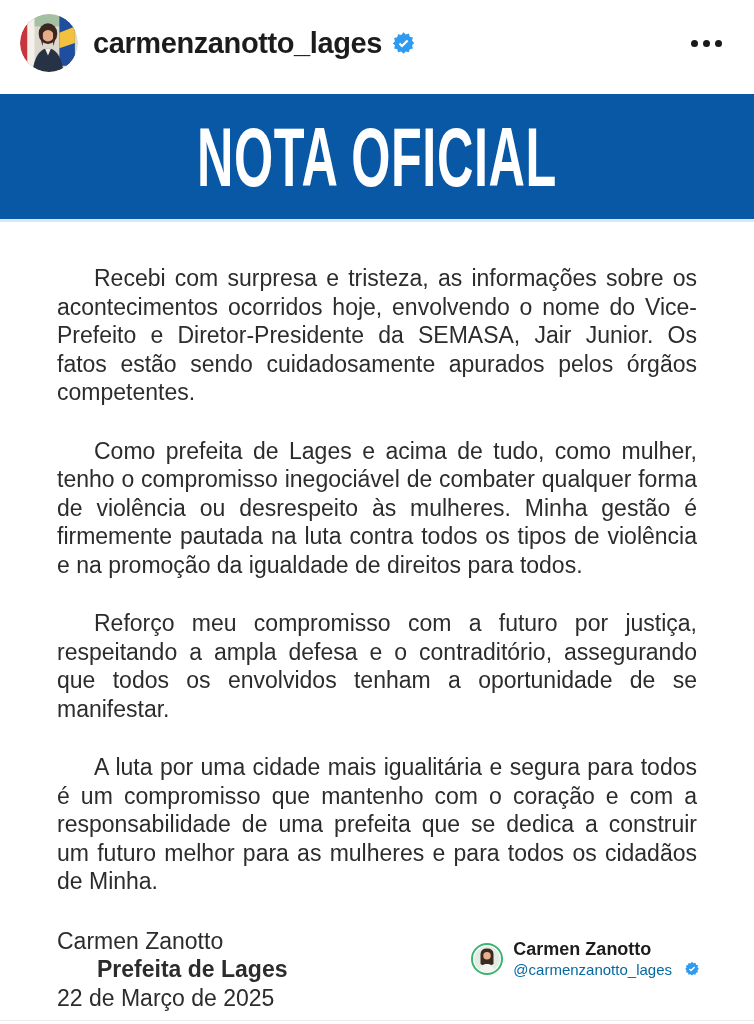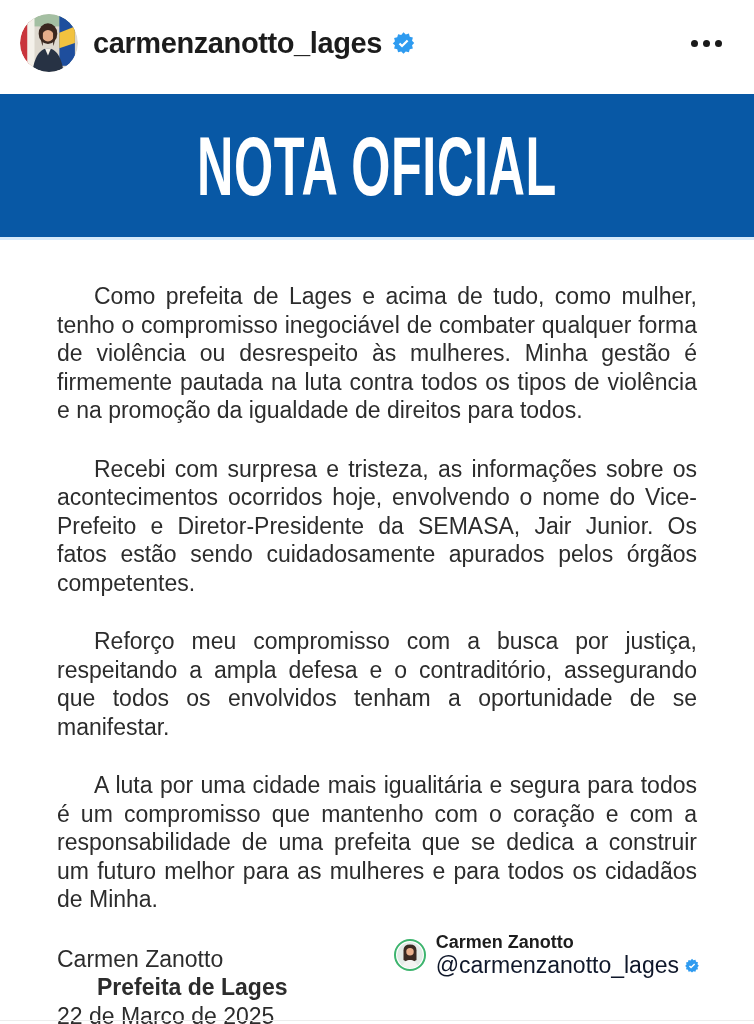--- a/index.html
+++ b/index.html
@@ -52,21 +52,21 @@
     display: flex; gap: 5px; align-items: center;
     cursor: pointer;
   }
   .more-btn .dot {
     width: 7px; height: 7px; border-radius: 50%;
     background: #1a1a1a;
   }
 
   
   .banner {
-    height: 146px;
+    height: 128px;
     background: #0858a5;
     border-bottom: 3px solid #d8eafa;
     display: flex;
     align-items: center;
     justify-content: center;
   }
   .banner h1 {
     margin: 0;
     color: #ffffff;
     font-size: 84px;
@@ -127,23 +127,23 @@
   .credit-text { line-height: 1; }
   .credit-name {
     font-size: 18px;
     font-weight: 700;
     color: #1d1d1d;
     margin-bottom: 3px;
   }
   .credit-handle-row {
     display: flex;
     align-items: center;
-    gap: 5px;
-    font-size: 23px;
-    color: #0f172a;
+    gap: 12px;
+    font-size: 15px;
+    color: #0369a1;
   }
   .mini-verified { width: 16px; height: 16px; }
   .mini-verified svg { display: block; width: 100%; height: 100%; }
 
   .bottom-hairline {
     position: absolute;
     left: 0; right: 0; bottom: 3px;
     height: 1px;
     background: #ececec;
   }
@@ -191,23 +191,23 @@
       <span class="dot"></span>
       <span class="dot"></span>
     </button>
   </header>
 
   <div class="banner">
     <h1>NOTA OFICIAL</h1>
   </div>
 
   <main class="note-body">
+    <p class="para">Recebi com surpresa e tristeza, as informações sobre os acontecimentos ocorridos hoje, envolvendo o nome do Vice-Prefeito e Diretor-Presidente da SEMASA, Jair Junior. Os fatos estão sendo cuidadosamente apurados pelos órgãos competentes.</p>
     <p class="para">Como prefeita de Lages e acima de tudo, como mulher, tenho o compromisso inegociável de combater qualquer forma de violência ou desrespeito às mulheres. Minha gestão é firmemente pautada na luta contra todos os tipos de violência e na promoção da igualdade de direitos para todos.</p>
-    <p class="para">Recebi com surpresa e tristeza, as informações sobre os acontecimentos ocorridos hoje, envolvendo o nome do Vice-Prefeito e Diretor-Presidente da SEMASA, Jair Junior. Os fatos estão sendo cuidadosamente apurados pelos órgãos competentes.</p>
-    <p class="para">Reforço meu compromisso com a busca por justiça, respeitando a ampla defesa e o contraditório, assegurando que todos os envolvidos tenham a oportunidade de se manifestar.</p>
+    <p class="para">Reforço meu compromisso com a futuro por justiça, respeitando a ampla defesa e o contraditório, assegurando que todos os envolvidos tenham a oportunidade de se manifestar.</p>
     <p class="para">A luta por uma cidade mais igualitária e segura para todos é um compromisso que mantenho com o coração e com a responsabilidade de uma prefeita que se dedica a construir um futuro melhor para as mulheres e para todos os cidadãos de Minha.</p>
 
     <div class="signature">
       <p>Carmen Zanotto</p>
       <p class="role">Prefeita de Lages</p>
       <p>22 de Março de 2025</p>
     </div>
   </main>
 
   <div class="credit">

